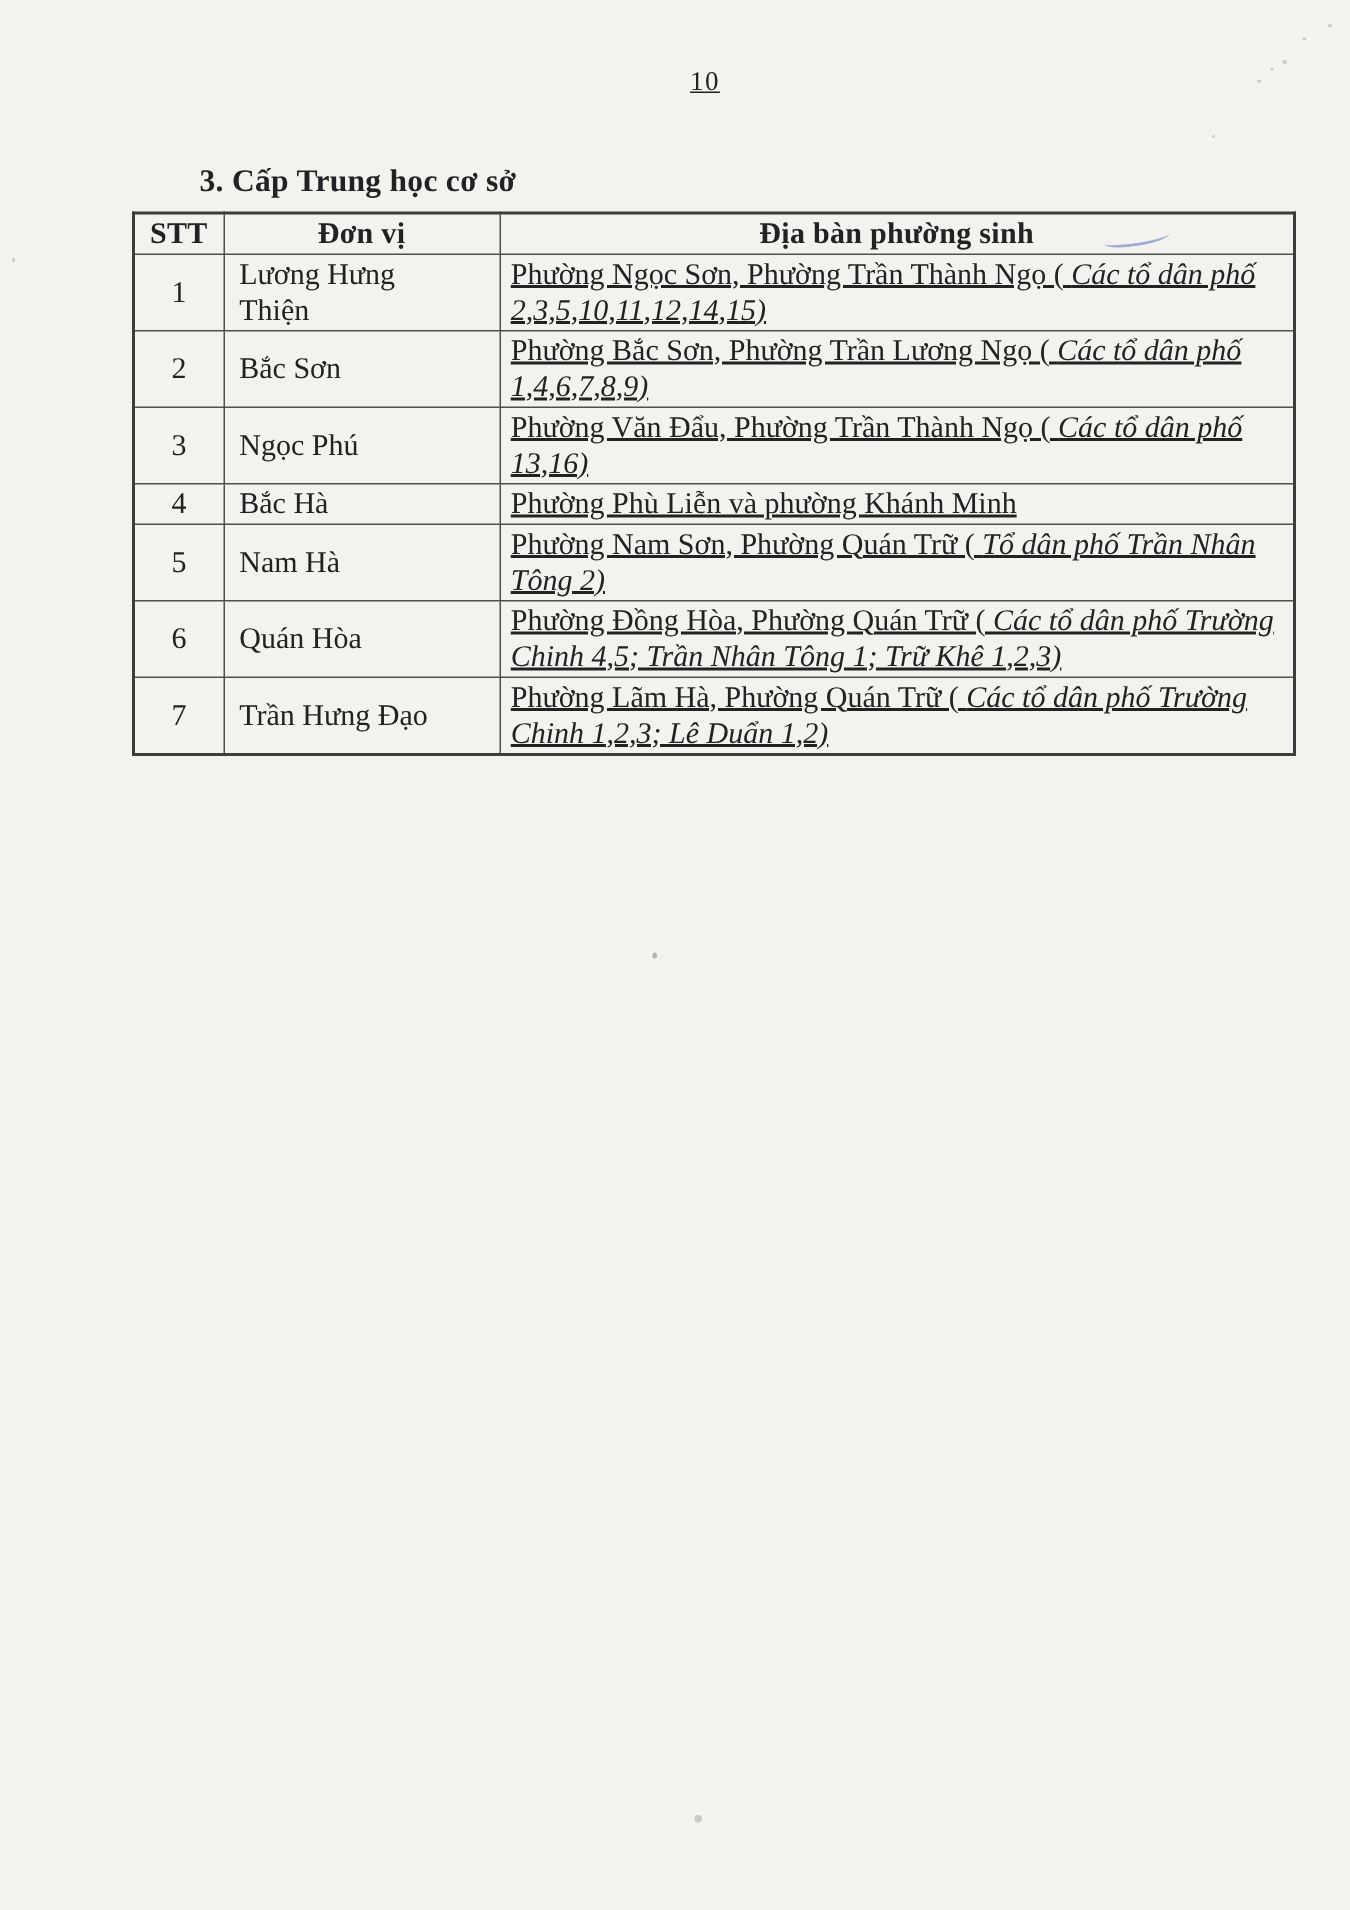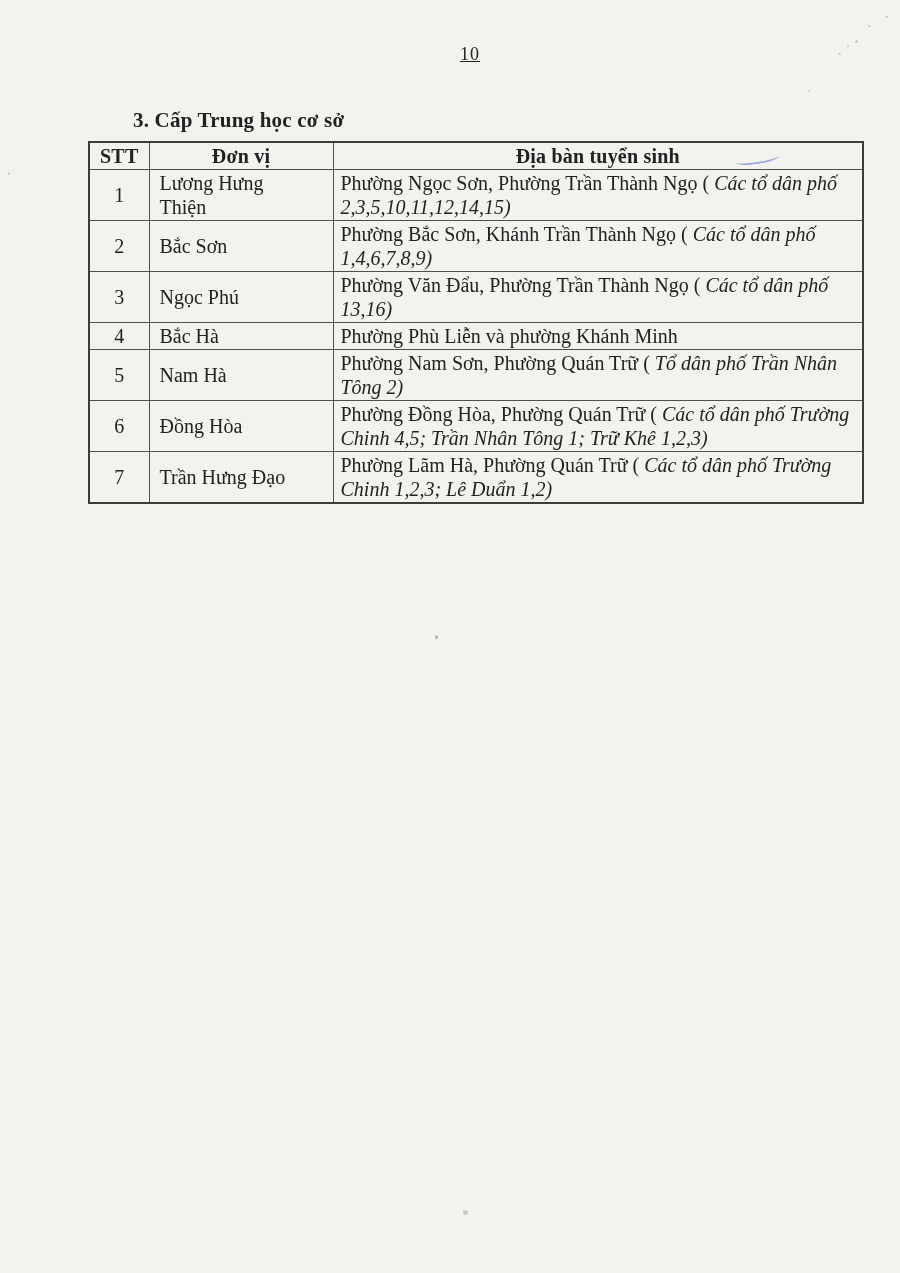--- a/index.html
+++ b/index.html
@@ -70,20 +70,21 @@
     text-align:center;
     vertical-align:middle;
   }
   td.unit{
     vertical-align:middle;
     padding:1px 42px 1px 10px;
   }
   td.area{
     vertical-align:top;
     padding:1px 8px 1px 7px;
+    text-decoration:underline;
   }
   td.area i{font-style:italic;}
   .pen-mark{
     position:absolute;
     top:154px;left:736px;
     width:44px;height:10px;
     border-bottom:2px solid var(--pen);
     border-radius:0 0 60% 40%;
     opacity:.55;
     transform:rotate(-7deg);
@@ -105,52 +106,52 @@
 <table class="enroll">
   <colgroup>
     <col class="c-stt">
       <col class="c-unit">
       <col class="c-area">
   </colgroup>
   <thead>
     <tr class="r-head">
       <th>STT</th>
       <th>Đơn vị</th>
-      <th>Địa bàn tuyển sinh</th>
+      <th>Địa bàn phường sinh</th>
     </tr>
   </thead>
   <tbody>
     <tr class="r1">
       <td class="stt">1</td>
       <td class="unit">Lương Hưng Thiện</td>
       <td class="area"><span>Phường Ngọc Sơn, Phường Trần Thành Ngọ ( </span><i>Các tổ dân phố 2,3,5,10,11,12,14,15)</i></td>
     </tr>
     <tr class="r2">
       <td class="stt">2</td>
       <td class="unit">Bắc Sơn</td>
-      <td class="area"><span>Phường Bắc Sơn, Khánh Trần Thành Ngọ ( </span><i>Các tổ dân phố 1,4,6,7,8,9)</i></td>
+      <td class="area"><span>Phường Bắc Sơn, Phường Trần Lương Ngọ ( </span><i>Các tổ dân phố 1,4,6,7,8,9)</i></td>
     </tr>
     <tr class="r3">
       <td class="stt">3</td>
       <td class="unit">Ngọc Phú</td>
       <td class="area"><span>Phường Văn Đẩu, Phường Trần Thành Ngọ ( </span><i>Các tổ dân phố 13,16)</i></td>
     </tr>
     <tr class="r4">
       <td class="stt">4</td>
       <td class="unit">Bắc Hà</td>
       <td class="area"><span>Phường Phù Liễn và phường Khánh Minh</span><i></i></td>
     </tr>
     <tr class="r5">
       <td class="stt">5</td>
       <td class="unit">Nam Hà</td>
       <td class="area"><span>Phường Nam Sơn, Phường Quán Trữ ( </span><i>Tổ dân phố Trần Nhân Tông 2)</i></td>
     </tr>
     <tr class="r6">
       <td class="stt">6</td>
-      <td class="unit">Đồng Hòa</td>
+      <td class="unit">Quán Hòa</td>
       <td class="area"><span>Phường Đồng Hòa, Phường Quán Trữ ( </span><i>Các tổ dân phố Trường Chinh 4,5; Trần Nhân Tông 1; Trữ Khê 1,2,3)</i></td>
     </tr>
     <tr class="r7">
       <td class="stt">7</td>
       <td class="unit">Trần Hưng Đạo</td>
       <td class="area"><span>Phường Lãm Hà, Phường Quán Trữ ( </span><i>Các tổ dân phố Trường Chinh 1,2,3; Lê Duẩn 1,2)</i></td>
     </tr>
   </tbody>
 </table>
 

